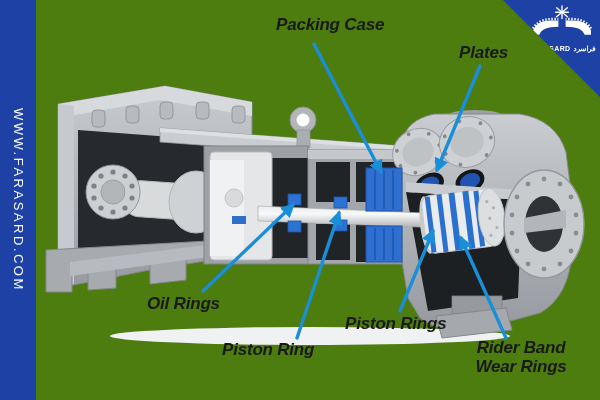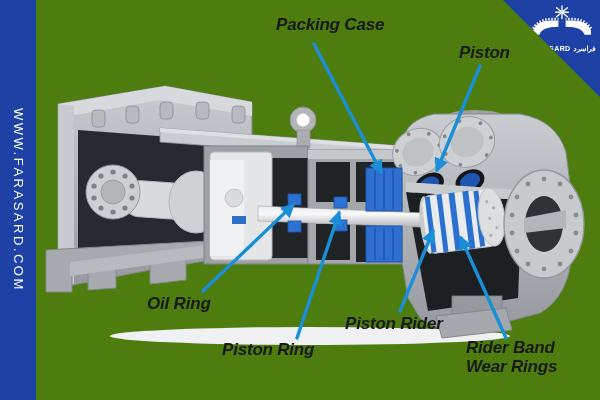--- a/index.html
+++ b/index.html
@@ -26,21 +26,21 @@
   .badge-logo{position:absolute;right:2px;top:5px;width:72px;text-align:center;}
   .badge-brand-row{
     display:flex;justify-content:center;gap:3px;margin-top:-2px;
     color:#ffffff;font-size:7px;font-weight:bold;letter-spacing:.4px;line-height:1;
   }
   
   .label{
     position:absolute;color:#191919;font-size:17px;font-weight:bold;
     font-style:italic;white-space:nowrap;letter-spacing:-0.2px;
   }
-  .label.two-line{white-space:normal;text-align:left;line-height:1.1;width:110px;}
+  .label.two-line{white-space:normal;text-align:center;line-height:1.1;width:110px;}
   .machine{position:absolute;left:0;top:0;}
 </style>
 </head>
 <body>
 
 <div class="canvas">
 
   <svg class="machine" width="600" height="400" viewBox="0 0 600 400">
     <defs>
       <linearGradient id="metalMid" x1="0" y1="0" x2="0" y2="1">
@@ -260,24 +260,24 @@
       <line x1="314" y1="44" x2="381" y2="172" marker-end="url(#arrow)"></line>
       <line x1="480" y1="66" x2="437" y2="170" marker-end="url(#arrow)"></line>
       <line x1="203" y1="291" x2="293" y2="205" marker-end="url(#arrow)"></line>
       <line x1="297" y1="338" x2="339" y2="213" marker-end="url(#arrow)"></line>
       <line x1="400" y1="311" x2="433" y2="231" marker-end="url(#arrow)"></line>
       <line x1="506" y1="338" x2="461" y2="238" marker-end="url(#arrow)"></line>
     </g>
   </svg>
 
   <div class="label" style="left:276px;top:15px">Packing Case</div>
-  <div class="label" style="left:459px;top:43px">Piston</div>
-  <div class="label" style="left:147px;top:294px">Oil Ring</div>
+  <div class="label" style="left:459px;top:43px">Plates</div>
+  <div class="label" style="left:147px;top:294px">Oil Rings</div>
   <div class="label" style="left:222px;top:340px">Piston Ring</div>
-  <div class="label" style="left:345px;top:314px">Piston Rider</div>
+  <div class="label" style="left:345px;top:314px">Piston Rings</div>
   <div class="label two-line" style="left:466px;top:339px">
     <span style="display:block">Rider Band</span>
     <span style="display:block">Wear Rings</span>
   </div>
 
   <aside class="sidebar">
     <span class="sidebar-text">WWW.FARASARD.COM</span>
   </aside>
 
   <div class="badge">

